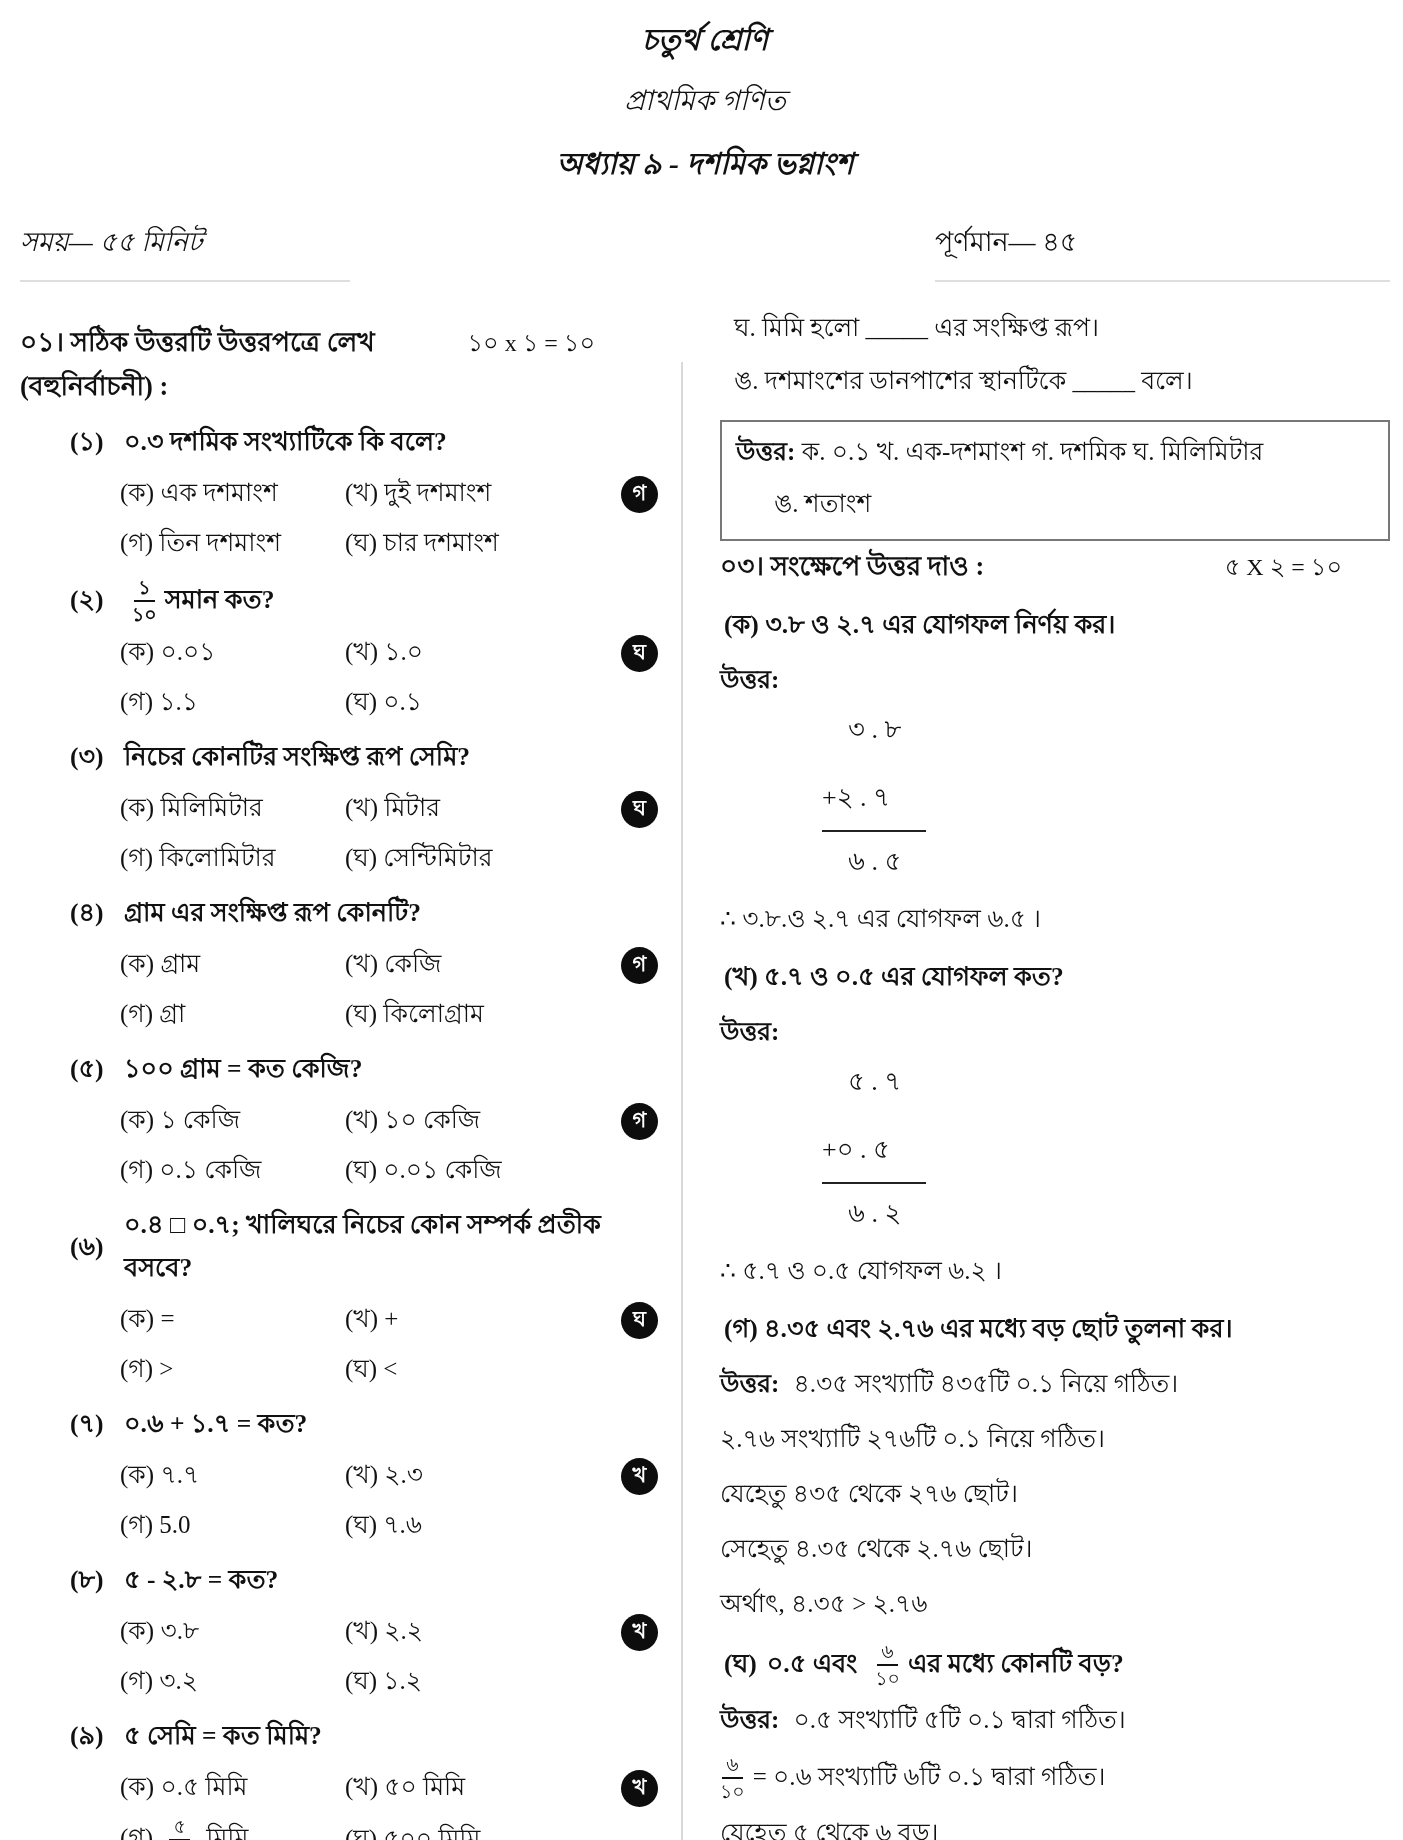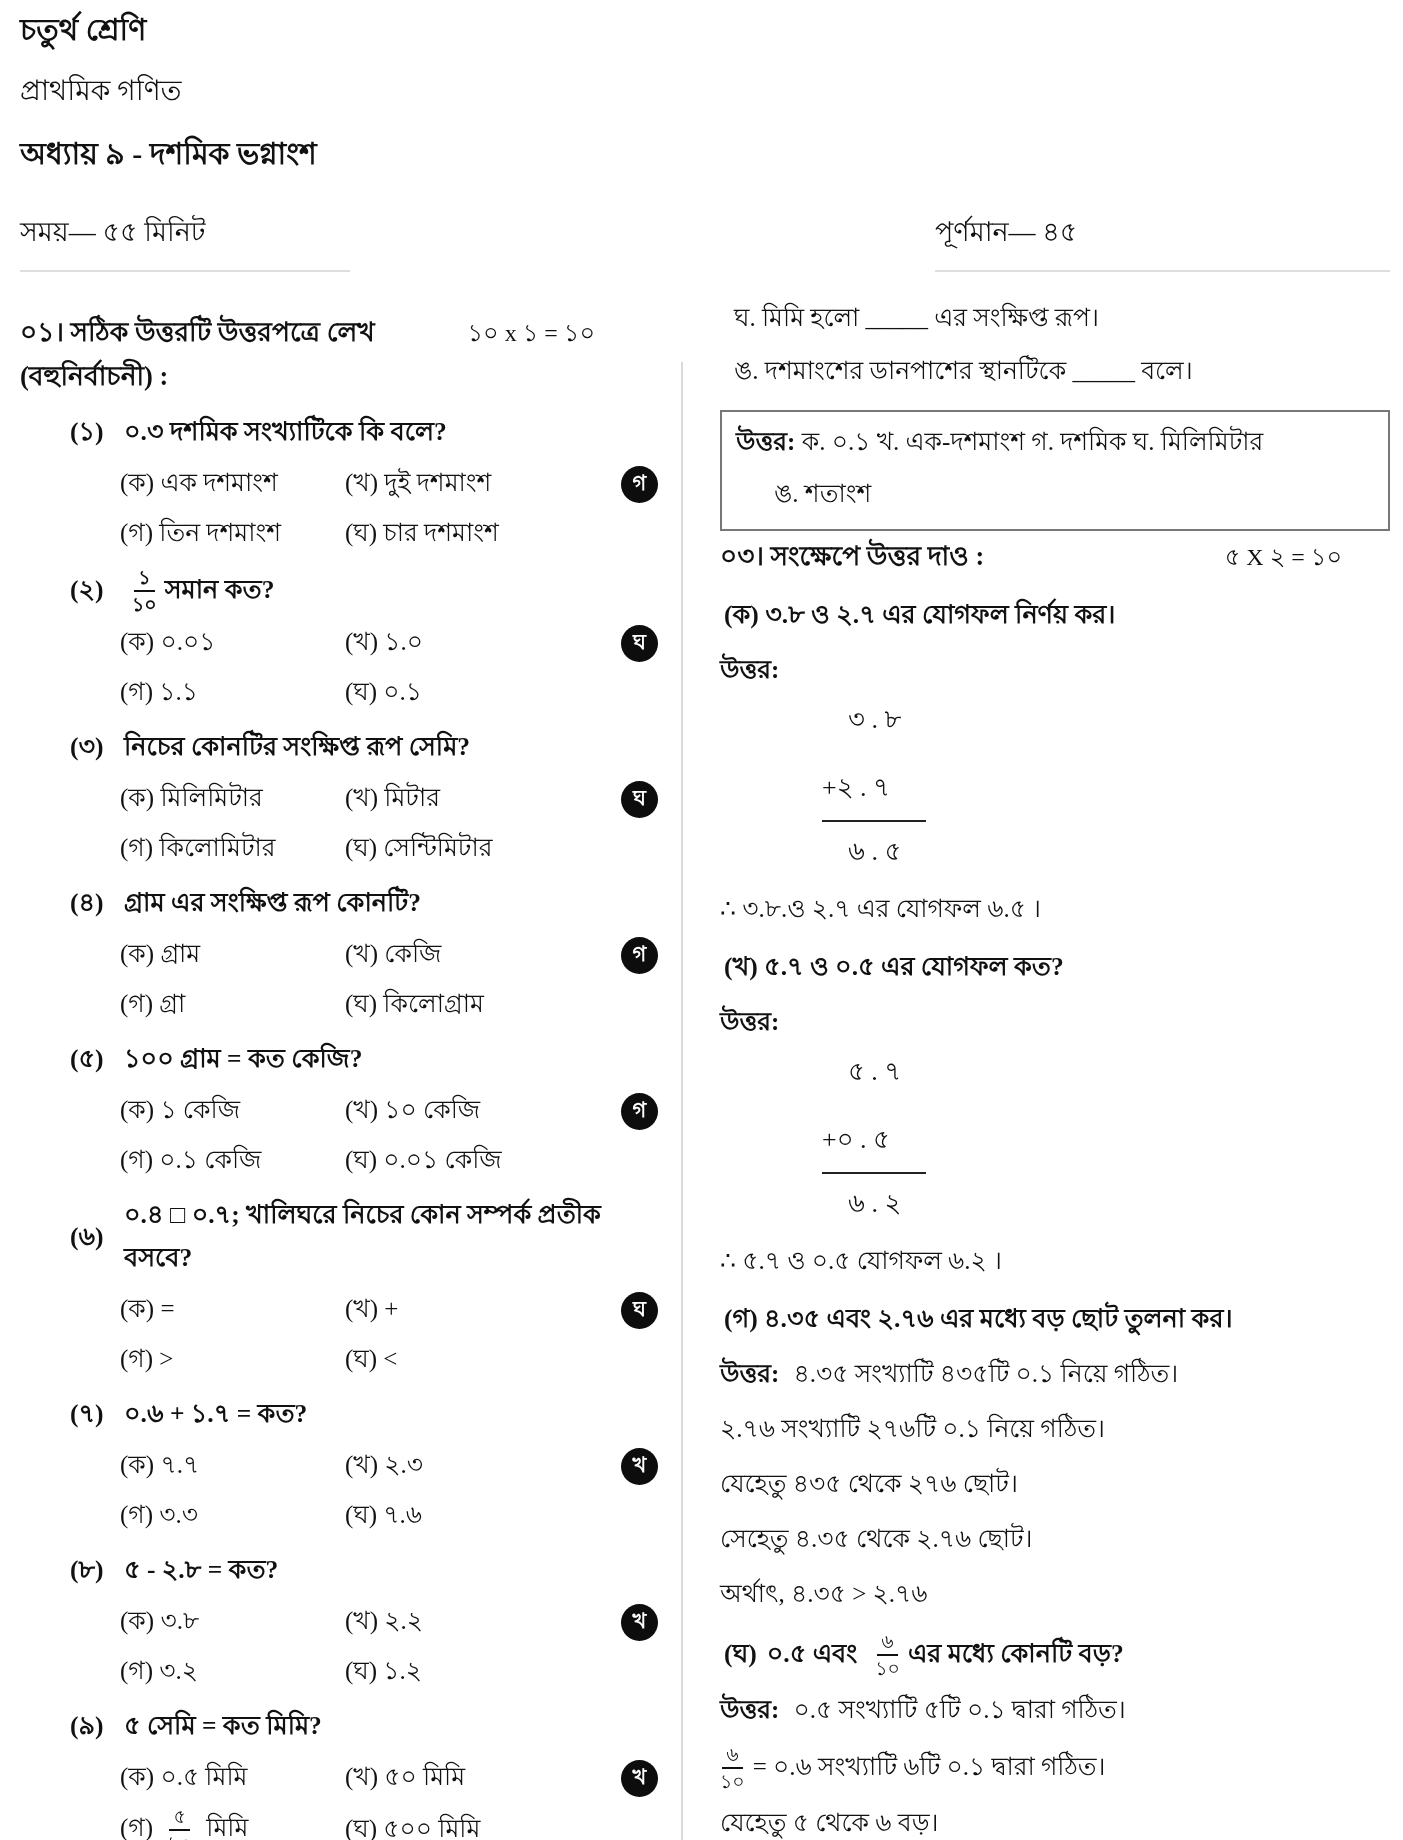--- a/index.html
+++ b/index.html
@@ -1,28 +1,28 @@
 <!DOCTYPE html>
 <html><head>
 <meta charset="utf-8">
 <style>
   html,body{margin:0;padding:0;}
   body{width:1403px;height:1840px;position:relative;background:#ffffff;color:#111;
        font-family:"Liberation Serif","DejaVu Serif",serif;overflow:hidden;}
   .page{position:absolute;inset:0;padding:0 13px 0 20px;box-sizing:border-box;}
 
   
-  .hdr{text-align:left;padding-top:6px;}
+  .hdr{text-align:center;padding-top:16px;font-style:italic;}
   .hdr .l1{font-size:30px;font-weight:700;}
   .hdr .l2{font-size:28px;margin-top:12px;}
   .hdr .l3{font-size:30px;font-weight:700;margin-top:14px;}
 
   
   .meta{display:flex;justify-content:space-between;margin-top:30px;font-size:27px;}
-  .meta .time{display:inline-block;width:330px;border-bottom:2px solid #dedede;padding-bottom:14px;}
+  .meta .time{display:inline-block;width:330px;border-bottom:2px solid #dedede;padding-bottom:14px;font-style:italic;}
   .meta .total{display:inline-block;width:455px;text-align:left;border-bottom:2px solid #dedede;padding-bottom:14px;}
 
   .cols{display:flex;margin-top:26px;}
   .col-left{width:640px;flex:none;}
   .col-right{margin-left:60px;flex:1;min-width:0;}
   .divider{position:absolute;left:681px;top:362px;height:1478px;width:2px;background:#d9d9d9;}
 
   
   .sec{display:flex;justify-content:space-between;align-items:baseline;margin-top:14px;}
   .sec .t{font-weight:700;font-size:26.5px;}
@@ -200,21 +200,21 @@
         <div class="qline">
           <span class="qnum">(৭)</span>
           <span>০.৬ + ১.৭ = কত?</span>
         </div>
         <div class="opts">
           <span class="opt">(ক) ৭.৭</span>
           <span class="opt">(খ) ২.৩</span>
           <span class="badgecell">
               <span class="badge">খ</span>
             </span>
-          <span class="opt">(গ) ৩.৩</span>
+          <span class="opt">(গ) 5.0</span>
           <span class="opt">(ঘ) ৭.৬</span>
           <span></span>
         </div>
       </div>
 
       <div class="mcq">
         <div class="qline">
           <span class="qnum">(৮)</span>
           <span>৫ - ২.৮ = কত?</span>
         </div>

